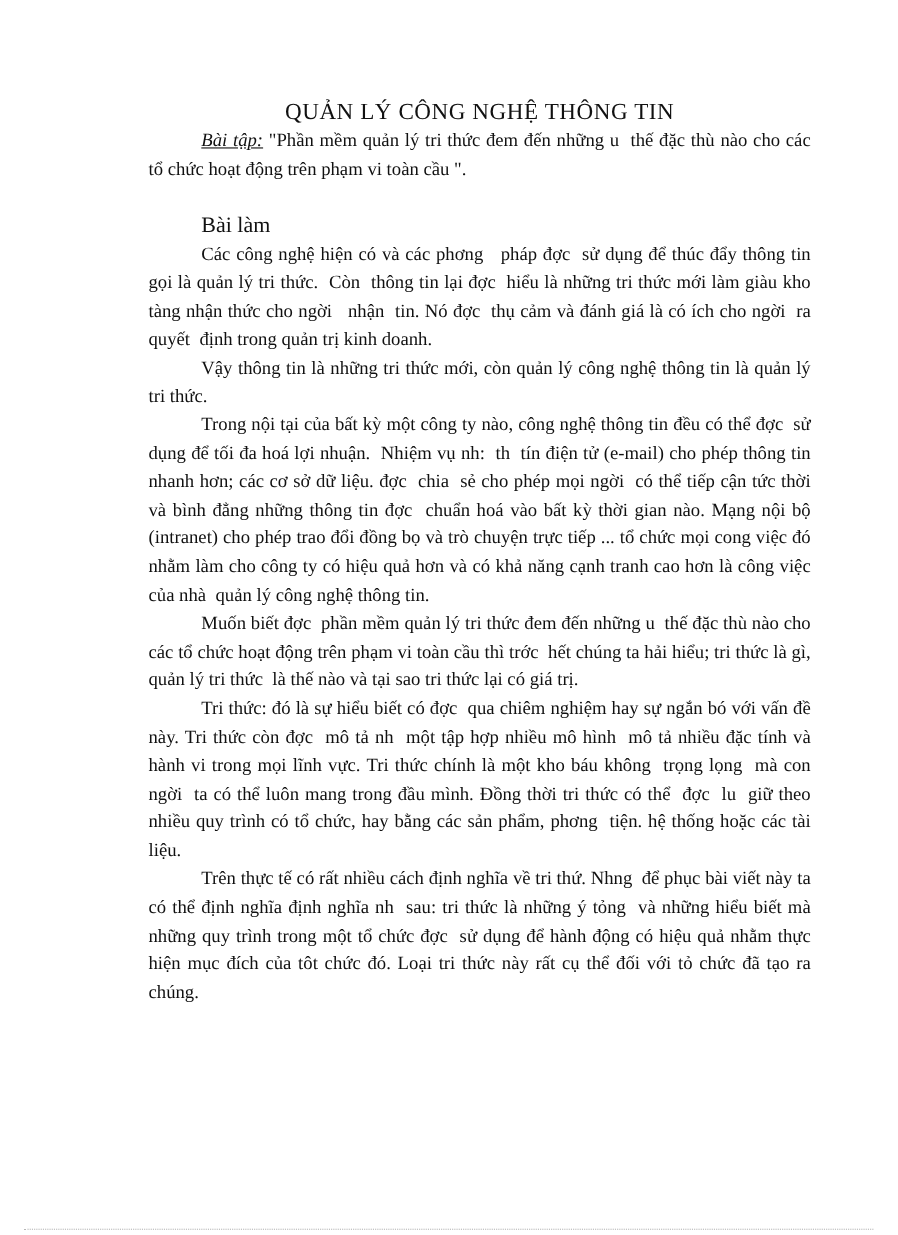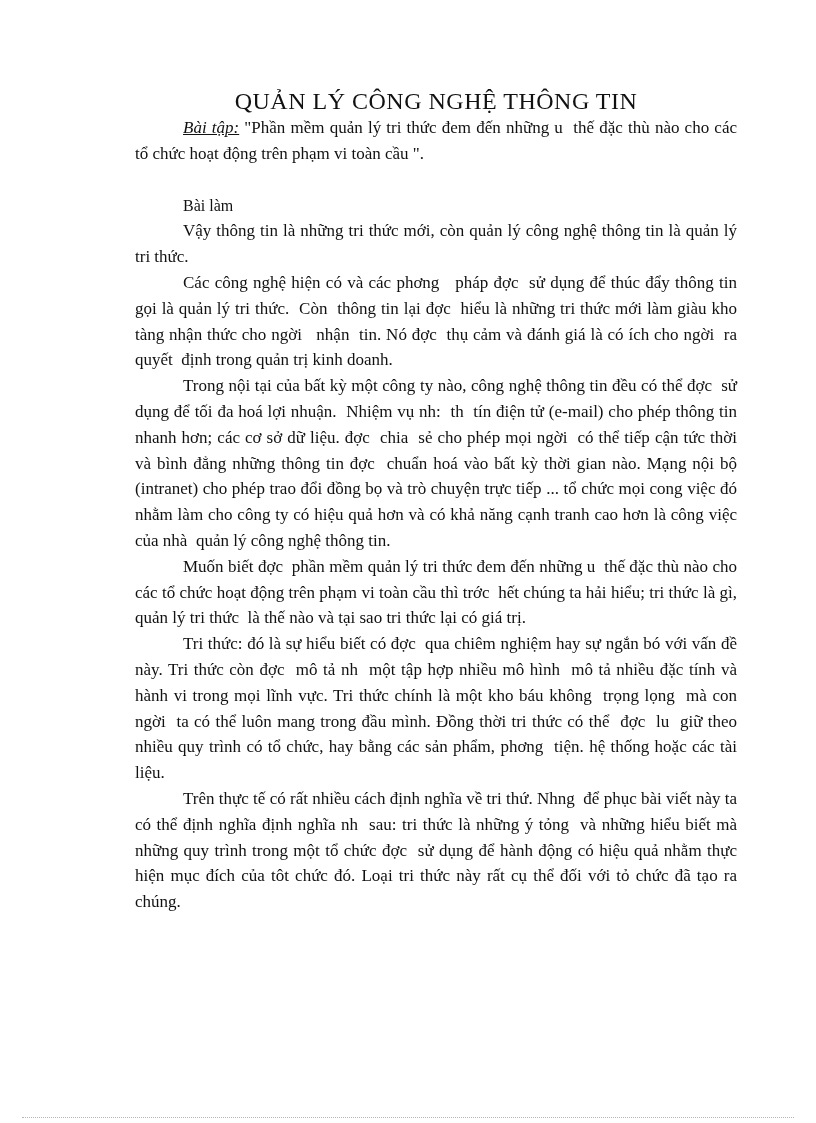--- a/index.html
+++ b/index.html
@@ -13,40 +13,40 @@
     height: 1123px;
     background: #ffffff;
     overflow: hidden;
     font-family: "Liberation Serif", "DejaVu Serif", serif;
     color: #111111;
     box-sizing: border-box;
     padding: 88px 79px 0 135px;
   }
   .doc-title {
     text-align: center;
-    font-size: 24px;
+    font-size: 21px;
     line-height: 27px;
     margin: 0 0 0 0;
     font-weight: normal;
     letter-spacing: 0.5px;
     white-space: nowrap;
   }
   .para {
     font-size: 17px;
     line-height: 25.8px;
     text-align: justify;
     text-indent: 48px;
     margin: 0;
   }
   .assignment-label {
     text-decoration: underline;
     font-style: italic;
   }
   .section-heading {
-    font-size: 16px;
+    font-size: 20px;
     line-height: 25.8px;
     text-indent: 48px;
     margin: 26px 0 0 0;
     font-weight: normal;
   }
   .page-break-line {
     position: absolute;
     left: 22px;
     right: 22px;
     bottom: 5px;
@@ -58,22 +58,22 @@
 <body>
 
 <div class="page">
 
   <h1 class="doc-title">QUẢN LÝ CÔNG NGHỆ THÔNG TIN</h1>
 
   <p class="para"><span class="assignment-label">Bài tập:</span><span> "Phần mềm quản lý tri thức đem đến những u&nbsp; thế đặc thù nào cho các tổ chức hoạt động trên phạm vi toàn cầu ".</span></p>
 
   <p class="section-heading">Bài làm</p>
 
+  <p class="para">Các công nghệ hiện có và các phơng&nbsp;&nbsp; pháp đợc&nbsp; sử dụng để thúc đẩy thông tin gọi là quản lý tri thức.&nbsp; Còn&nbsp; thông tin lại đợc&nbsp; hiểu là những tri thức mới làm giàu kho tàng nhận thức cho ngời&nbsp;&nbsp; nhận&nbsp; tin. Nó đợc&nbsp; thụ cảm và đánh giá là có ích cho ngời&nbsp; ra quyết&nbsp; định trong quản trị kinh doanh.</p>
   <p class="para">Vậy thông tin là những tri thức mới, còn quản lý công nghệ thông tin là quản lý tri thức.</p>
-  <p class="para">Các công nghệ hiện có và các phơng&nbsp;&nbsp; pháp đợc&nbsp; sử dụng để thúc đẩy thông tin gọi là quản lý tri thức.&nbsp; Còn&nbsp; thông tin lại đợc&nbsp; hiểu là những tri thức mới làm giàu kho tàng nhận thức cho ngời&nbsp;&nbsp; nhận&nbsp; tin. Nó đợc&nbsp; thụ cảm và đánh giá là có ích cho ngời&nbsp; ra quyết&nbsp; định trong quản trị kinh doanh.</p>
   <p class="para">Trong nội tại của bất kỳ một công ty nào, công nghệ thông tin đều có thể đợc&nbsp; sử dụng để tối đa hoá lợi nhuận.&nbsp; Nhiệm vụ nh:&nbsp; th&nbsp; tín điện tử (e-mail) cho phép thông tin nhanh hơn; các cơ sở dữ liệu. đợc&nbsp; chia&nbsp; sẻ cho phép mọi ngời&nbsp; có thể tiếp cận tức thời và bình đẳng những thông tin đợc&nbsp; chuẩn hoá vào bất kỳ thời gian nào. Mạng nội bộ (intranet) cho phép trao đổi đồng bọ và trò chuyện trực tiếp ... tổ chức mọi cong việc đó nhằm làm cho công ty có hiệu quả hơn và có khả năng cạnh tranh cao hơn là công việc của nhà&nbsp; quản lý công nghệ thông tin.</p>
   <p class="para">Muốn biết đợc&nbsp; phần mềm quản lý tri thức đem đến những u&nbsp; thế đặc thù nào cho các tổ chức hoạt động trên phạm vi toàn cầu thì trớc&nbsp; hết chúng ta hải hiểu; tri thức là gì, quản lý tri thức&nbsp; là thế nào và tại sao tri thức lại có giá trị.</p>
   <p class="para">Tri thức: đó là sự hiểu biết có đợc&nbsp; qua chiêm nghiệm hay sự ngắn bó với vấn đề này. Tri thức còn đợc&nbsp; mô tả nh&nbsp; một tập hợp nhiều mô hình&nbsp; mô tả nhiều đặc tính và hành vi trong mọi lĩnh vực. Tri thức chính là một kho báu không&nbsp; trọng lọng&nbsp; mà con ngời&nbsp; ta có thể luôn mang trong đầu mình. Đồng thời tri thức có thể&nbsp; đợc&nbsp; lu&nbsp; giữ theo nhiều quy trình có tổ chức, hay bằng các sản phẩm, phơng&nbsp; tiện. hệ thống hoặc các tài liệu.</p>
   <p class="para">Trên thực tế có rất nhiều cách định nghĩa về tri thứ. Nhng&nbsp; để phục bài viết này ta có thể định nghĩa định nghĩa nh&nbsp; sau: tri thức là những ý tỏng&nbsp; và những hiểu biết mà những quy trình trong một tổ chức đợc&nbsp; sử dụng để hành động có hiệu quả nhằm thực hiện mục đích của tôt chức đó. Loại tri thức này rất cụ thể đối với tỏ chức đã tạo ra chúng.</p>
 
   <div class="page-break-line"></div>
 
 </div>
 
 </body></html>

